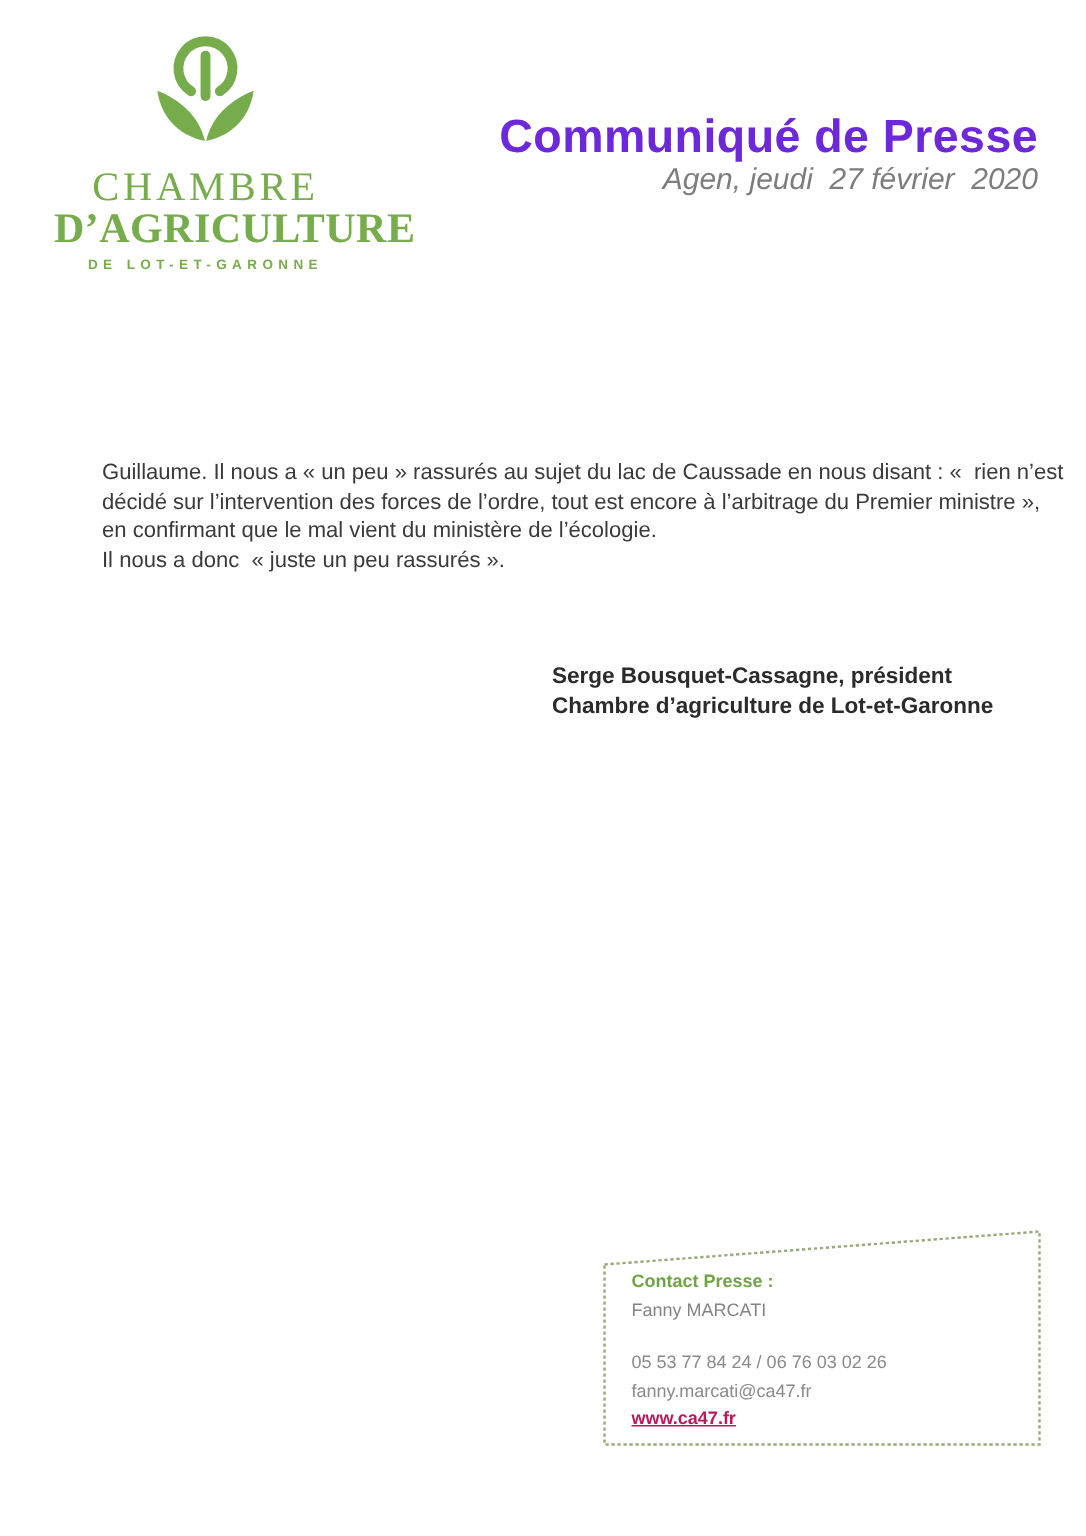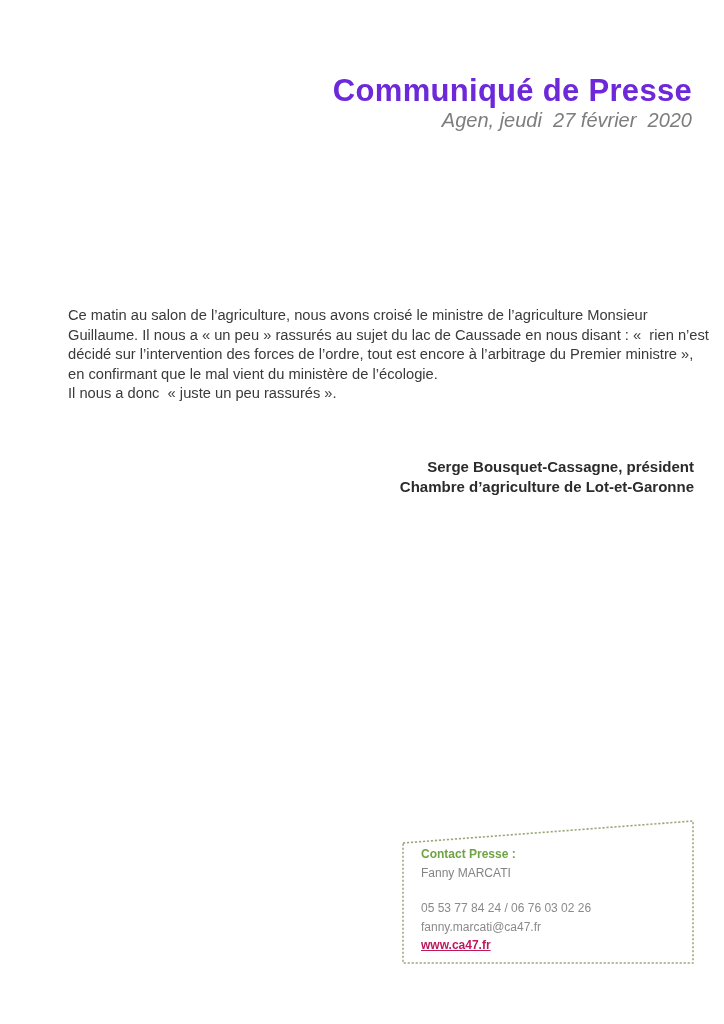--- a/index.html
+++ b/index.html
@@ -34,47 +34,57 @@
     margin-top:2px;white-space:pre;
   }
   
   .body-text{
     position:absolute;left:68px;top:306px;color:#3a3a3a;
     font-size:14.7px;line-height:19.6px;
   }
   .body-line{white-space:pre;}
   
   .signature{
-    position:absolute;left:368px;top:441px;width:326px;text-align:right;
-    font-size:15px;font-weight:700;color:#2b2b2b;line-height:19.5px;margin-top:16px;
+    position:absolute;left:368px;top:441px;width:326px;text-align:left;
+    font-size:15px;font-weight:700;color:#2b2b2b;line-height:19.5px;
   }
   
   .contact-border{position:absolute;left:396px;top:814px;}
   .contact-text{
     position:absolute;left:421px;top:845px;font-size:12px;line-height:18.5px;
     color:#8a8a8a;
   }
   .contact-label{font-weight:700;color:#6fa344;}
   .contact-name{font-weight:400;color:#848484;}
   .contact-phones{margin-top:17px;text-align:right;}
   .contact-website{font-weight:700;color:#be185d;text-decoration:underline;}
 </style>
 </head>
 <body>
 
 <div class="page">
 
+  <div class="logo-block">
+    <svg class="logo-icon" width="92" height="88" viewBox="0 0 100 100" aria-hidden="true">
+      <path d="M 60.9 46.4 A 20.5 20.5 0 1 0 39.1 46.4" fill="none" stroke="#77ac4c" stroke-width="7.5" stroke-linecap="round"></path>
+      <line x1="50" y1="19.5" x2="50" y2="50" stroke="#77ac4c" stroke-width="7.5" stroke-linecap="round"></line>
+      <path d="M 49.5 84 C 34 81 17 70 13.5 46 C 29 52 45 64 49.5 84 Z" fill="#77ac4c"></path>
+      <path d="M 50.5 84 C 66 81 83 70 86.5 46 C 71 52 55 64 50.5 84 Z" fill="#77ac4c"></path>
+    </svg>
+    <div class="logo-line1">CHAMBRE</div>
+    <div class="logo-line2">D’AGRICULTURE</div>
+    <div class="logo-line3">DE LOT-ET-GARONNE</div>
+  </div>
 
   <div class="header-right">
     <div class="press-title">Communiqué de Presse</div>
     <div class="dateline">Agen, jeudi  27 février  2020</div>
   </div>
 
   <div class="body-text">
-    <div class="body-line">Ce matin au salon de l’agriculture, nous avons croisé le ministre de l’agriculture Monsieur</div>
     <div class="body-line">Guillaume. Il nous a « un peu » rassurés au sujet du lac de Caussade en nous disant : «  rien n’est</div>
     <div class="body-line">décidé sur l’intervention des forces de l’ordre, tout est encore à l’arbitrage du Premier ministre »,</div>
     <div class="body-line">en confirmant que le mal vient du ministère de l’écologie.</div>
     <div class="body-line">Il nous a donc  « juste un peu rassurés ».</div>
   </div>
 
   <div class="signature">
     <div>Serge Bousquet-Cassagne, président</div>
     <div>Chambre d’agriculture de Lot-et-Garonne</div>
   </div>

